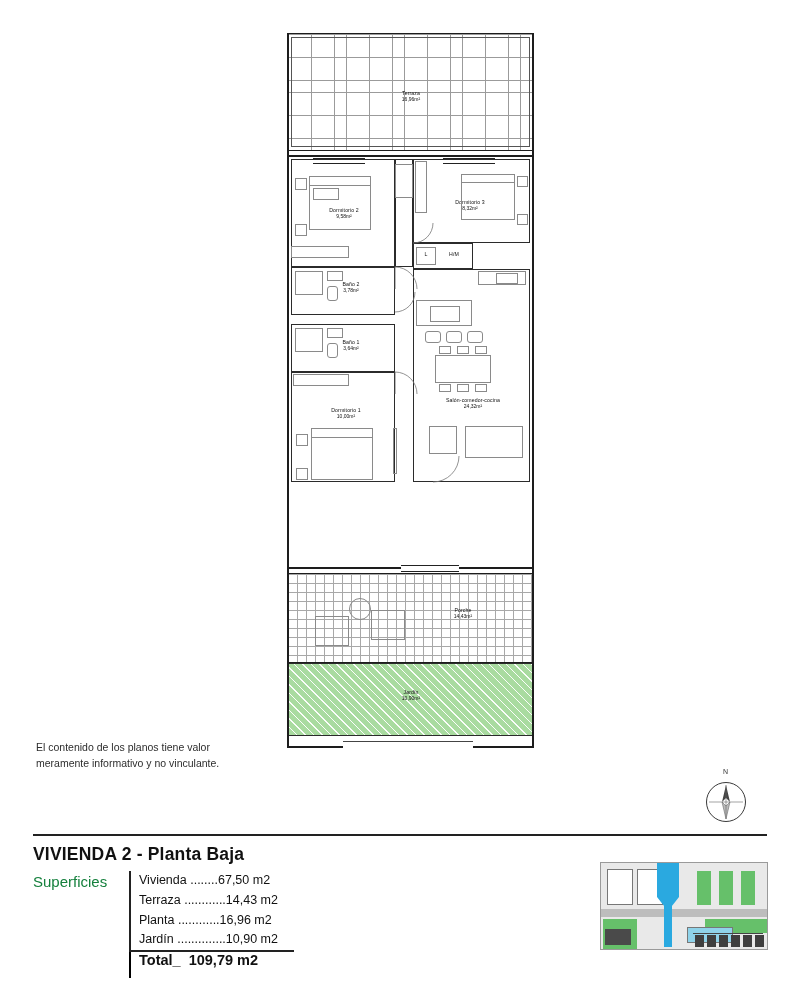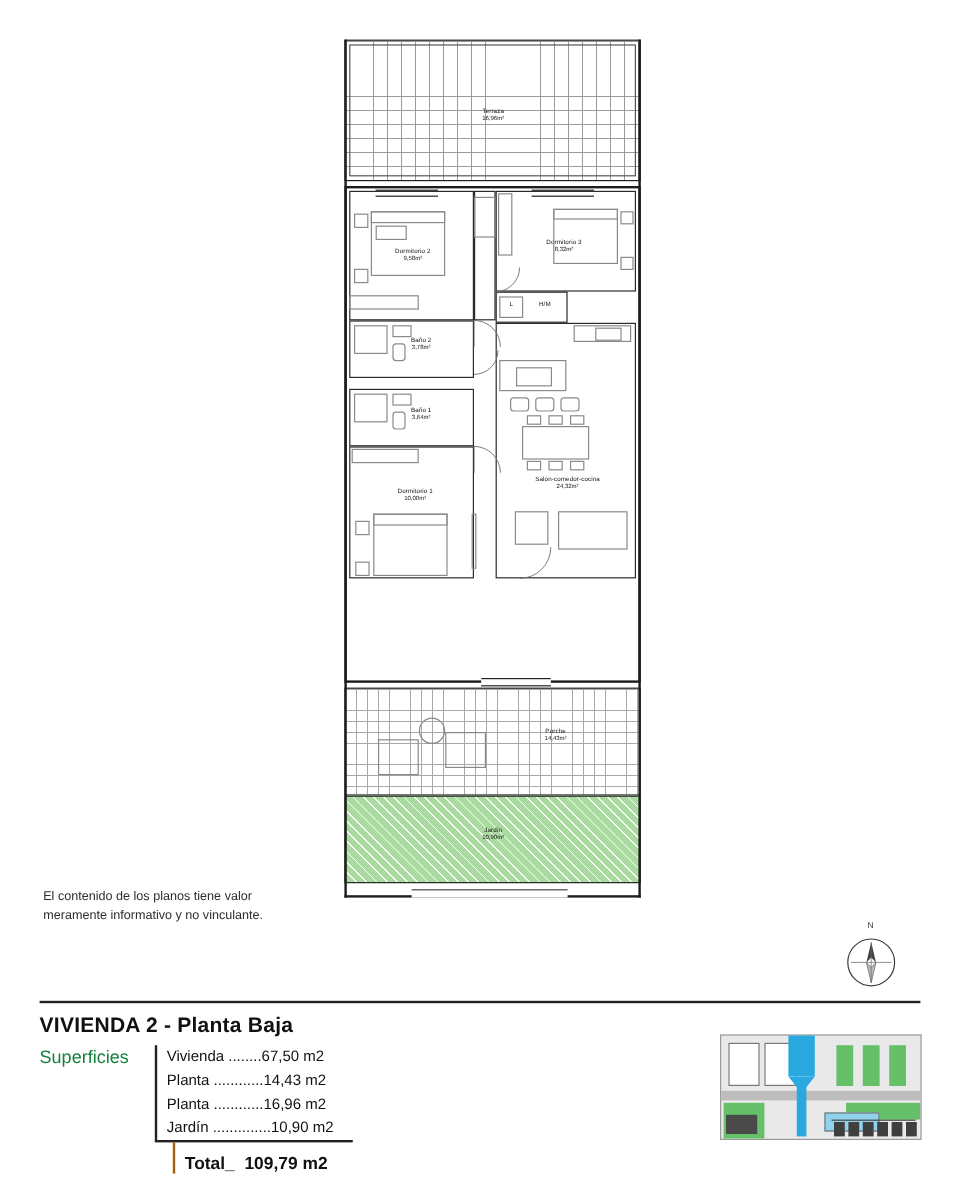--- a/index.html
+++ b/index.html
@@ -122,27 +122,27 @@
   .total-rule {
     position: absolute;
     left: 129px;
     top: 950px;
     width: 165px;
     height: 1.5px;
     background: #222;
   }
   .total-box {
     position: absolute;
-    left: 144px;
+    left: 129px;
     top: 952px;
     padding-left: 8px;
-    border-left: 2px solid #a16207;
+    border-left: 2px solid #000000;
     height: 26px;
     display: flex;
-    align-items: flex-end;
+    align-items: flex-start;
   }
   .total-box .t {
     font-size: 14.5px;
     font-weight: bold;
     color: #111;
     white-space: pre;
   }
 
   
   .compass { position: absolute; left: 697px; top: 768px; width: 60px; height: 60px; }
@@ -336,21 +336,21 @@
   </svg>
 </div>
 
 <div class="rule"></div>
 
 <div class="title">VIVIENDA 2 - Planta Baja</div>
 <div class="surf-label">Superficies</div>
 
 <div class="surf-box">
   <div class="row">Vivienda ........67,50 m2</div>
-  <div class="row">Planta ............14,43 m2</div>
+  <div class="row">Terraza ............14,43 m2</div>
   <div class="row">Planta ............16,96 m2</div>
   <div class="row">Jardín ..............10,90 m2</div>
 </div>
 <div class="total-rule"></div>
 <div class="total-box">
   <span class="t">Total_  109,79 m2</span>
 </div>
 
 <div class="keyplan">
   <div class="kp-grey" style="left:0; top:46px; width:168px; height:8px;"></div>

